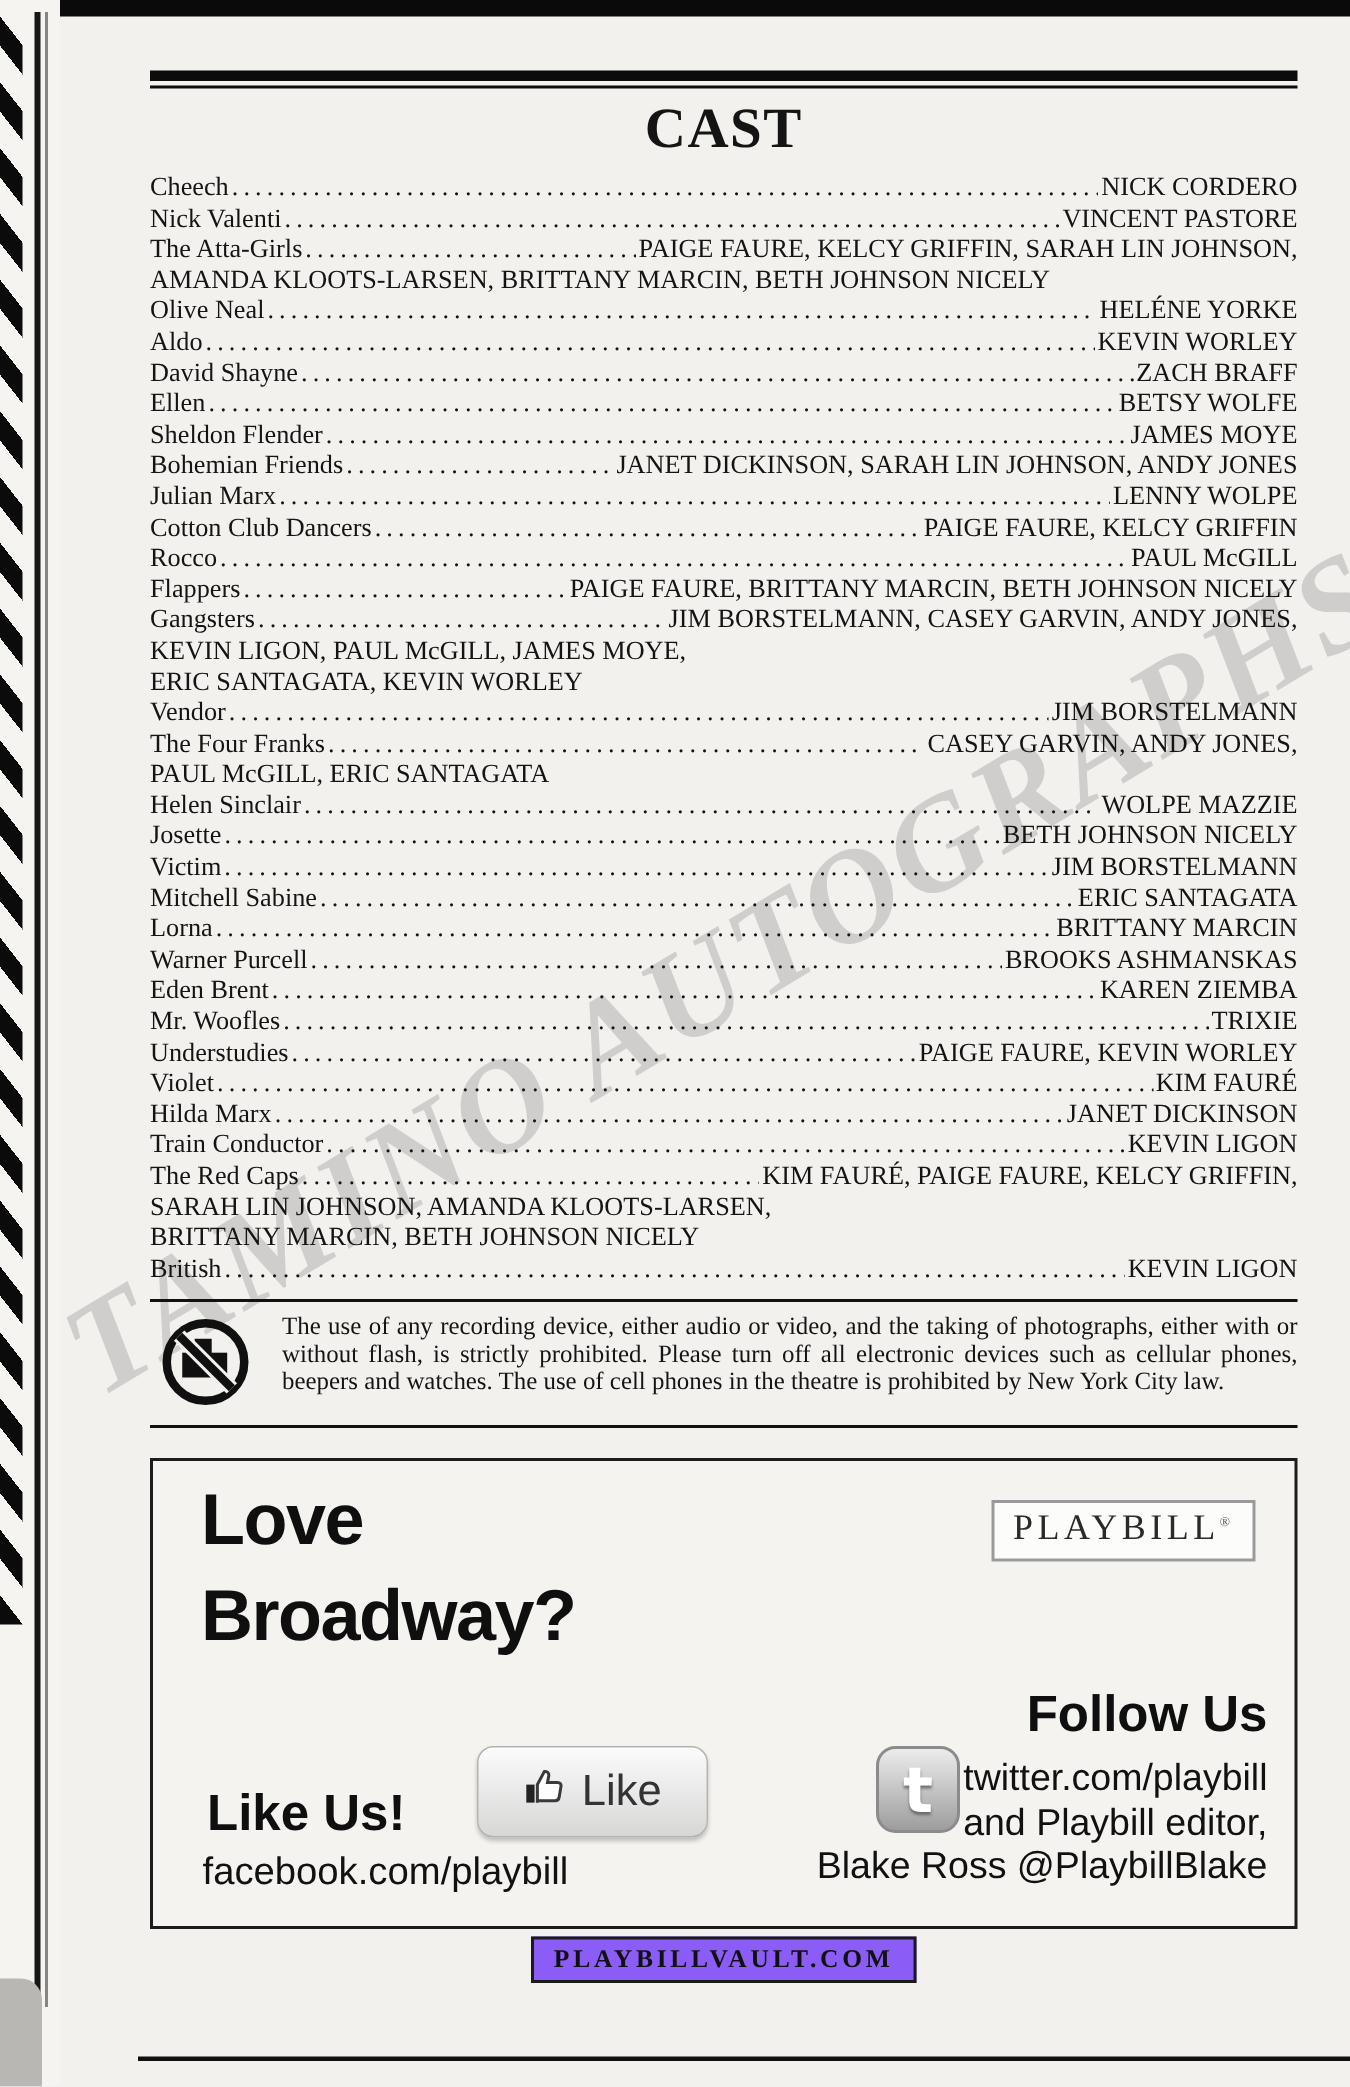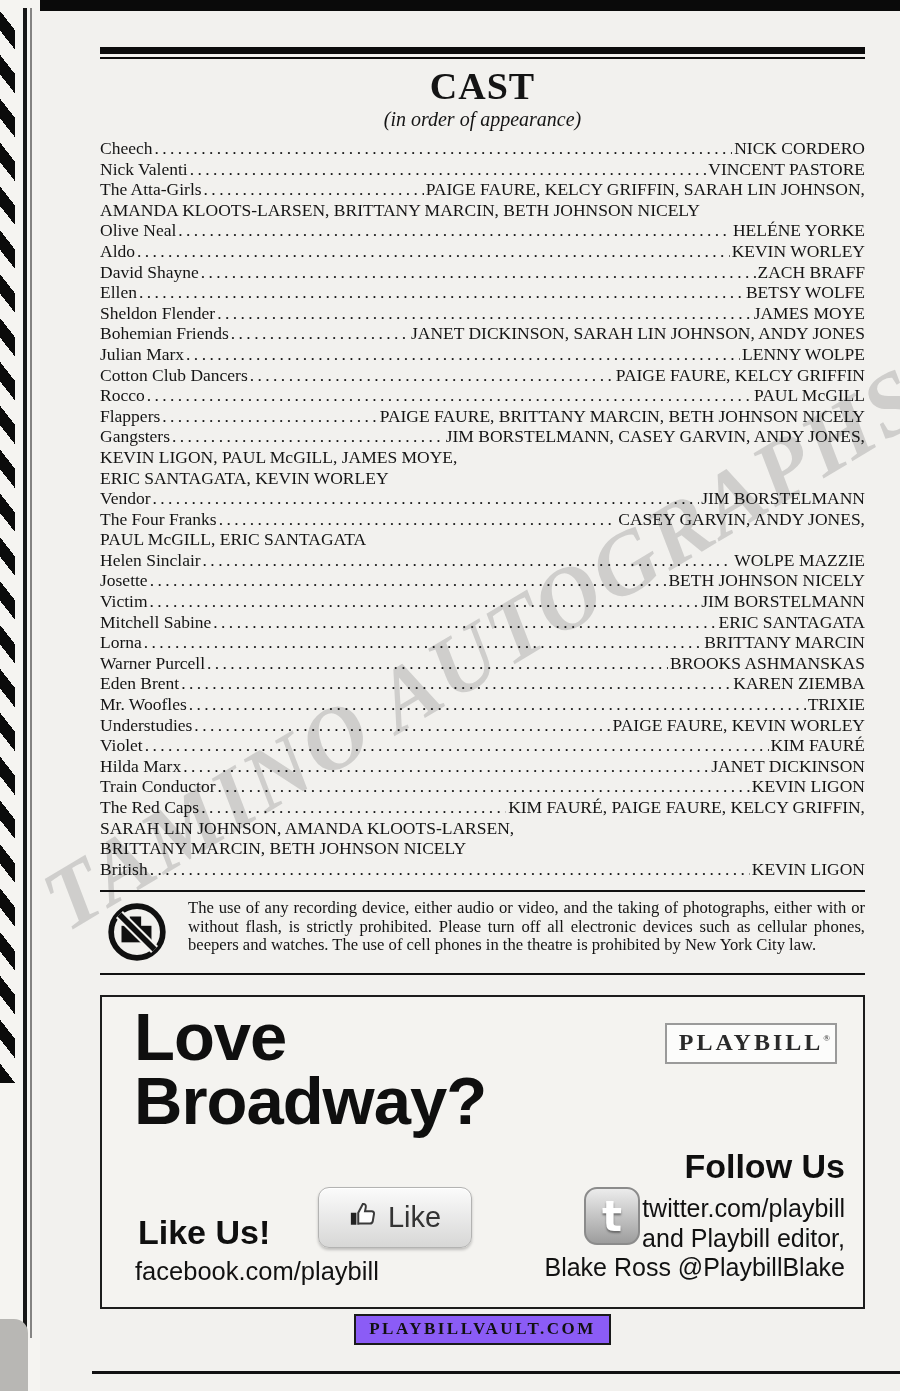--- a/index.html
+++ b/index.html
@@ -50,24 +50,24 @@
   .notice .icon-wrap{flex:0 0 62px;margin:2px 20px 0 6px;}
   .notice-text{
     flex:1;font-size:16.6px;line-height:18.2px;text-align:justify;
   }
   
   .ad-box{
     margin-top:20px;position:relative;height:314px;box-sizing:border-box;
     border:2px solid #1c1c1c;background:#f4f3f0;
     font-family:"Liberation Sans",sans-serif;
   }
-  .headline{position:absolute;left:32px;top:8px;font-weight:bold;font-size:67px;line-height:64px;letter-spacing:-1px;color:#0f0f0f;}
+  .headline{position:absolute;left:32px;top:8px;font-weight:bold;font-size:48px;line-height:64px;letter-spacing:-1px;color:#0f0f0f;}
   .brand-box{
     position:absolute;right:26px;top:26px;border:2px solid #9a9a9a;background:#fcfcfb;
-    padding:4px 2px 6px 12px;font-family:"Liberation Serif",serif;font-weight:bold;
+    padding:4px 12px 6px 12px;font-family:"Liberation Serif",serif;font-weight:normal;
     font-size:24px;letter-spacing:3px;color:#2a2a2a;
   }
   .brand-box sup{font-size:9px;color:#555;}
   .follow-title{position:absolute;right:18px;top:150px;font-weight:bold;font-size:34px;color:#0f0f0f;}
   .twitter-icon{
     position:absolute;left:482px;top:190px;width:56px;height:58px;border-radius:13px;
     background:linear-gradient(#ececec,#9d9d9d);border:2px solid #8b8b8b;box-sizing:border-box;
     display:flex;align-items:center;justify-content:center;
     font-weight:bold;font-size:42px;color:#fff;text-shadow:0 2px 2px rgba(90,90,90,.8);
     font-family:"DejaVu Sans",sans-serif;
@@ -103,21 +103,20 @@
 </div>
 
 <div class="watermark">TAMINO AUTOGRAPHS</div>
 
 <div class="content">
 
   <div class="rule-thick"></div>
   <div class="rule-thin"></div>
 
   <div class="cast-title">CAST</div>
-  <div class="cast-sub">(in order of appearance)</div>
 
   <div class="cast-list" id="cast-list">
       <div class="cast-row">
         <span class="role">Cheech</span>
         <span class="dots"></span>
         <span class="names">NICK CORDERO</span>
       </div>
       <div class="cast-row">
         <span class="role">Nick Valenti</span>
         <span class="dots"></span>

